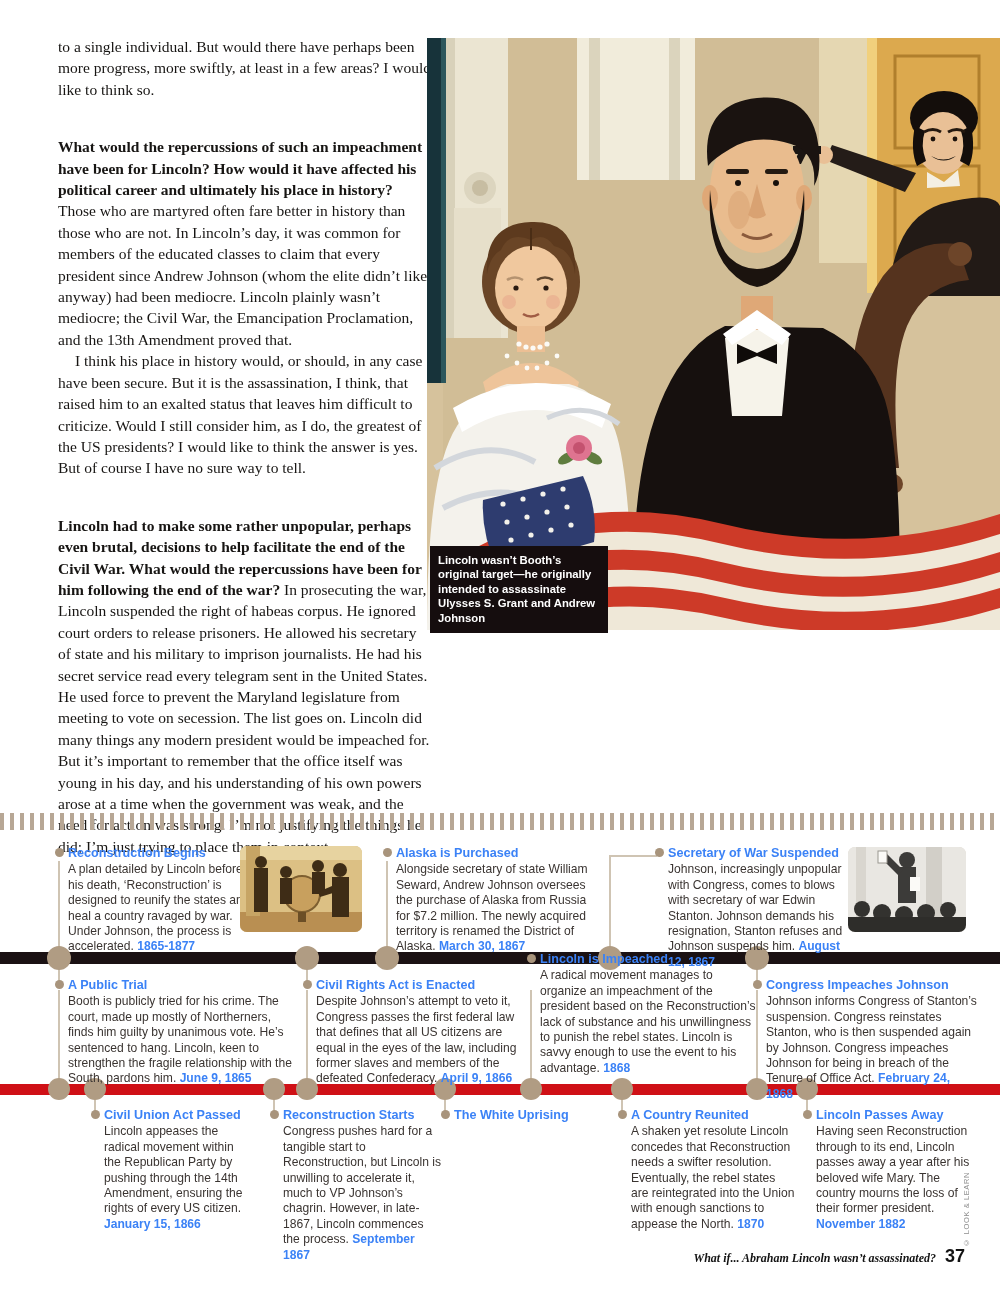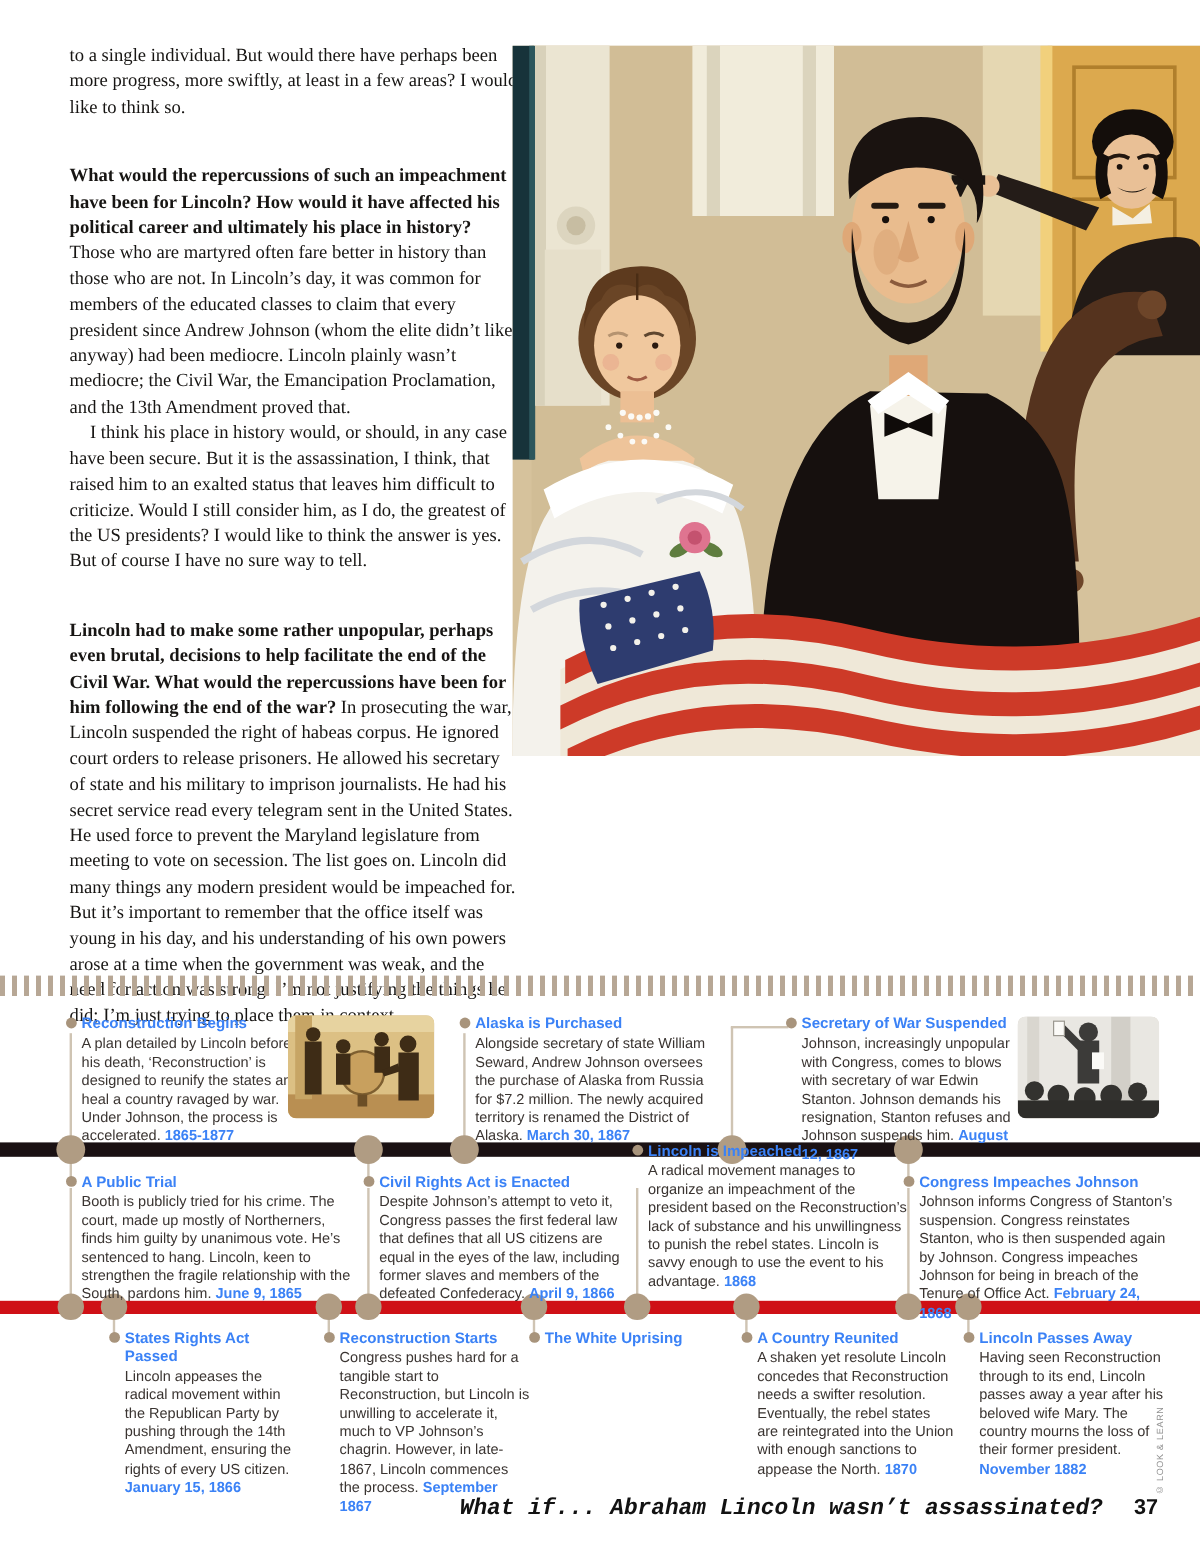--- a/index.html
+++ b/index.html
@@ -32,24 +32,24 @@
   .node.red{width:22px;height:22px;top:1078px;}
   .entry{position:absolute;font-size:12.1px;line-height:15.4px;color:#3a3431;}
   .entry p{margin:0;}
   .entry .t-title{font-weight:bold;color:#3b82f6;font-size:12.6px;margin-bottom:1px;}
   .entry .t-desc b{color:#3b82f6;}
   .entry .bullet{position:absolute;left:-13px;top:2px;width:9px;height:9px;border-radius:50%;background:#a8947c;}
   .photo{position:absolute;border-radius:7px;overflow:hidden;box-shadow:0 0 0 1px rgba(120,90,50,.25) inset;}
 
   
   .footer{position:absolute;right:35px;top:1246px;white-space:nowrap;}
-  .footer .f-title{font-family:Liberation Mono, monospace;font-style:italic;font-weight:bold;
-                   font-size:19px;color:#121212;}
+  .footer .f-title{font-family:Liberation Serif, serif;font-style:italic;font-weight:bold;
+                   font-size:12px;color:#121212;}
   .footer .f-num{font-family:"Liberation Sans",sans-serif;font-weight:bold;font-size:18px;
-                 color:#121212;margin-left:26px;}
+                 color:#121212;margin-left:9px;}
   .credit{position:absolute;left:962px;top:1172px;writing-mode:vertical-rl;transform:rotate(180deg);
           font-size:7.5px;letter-spacing:.6px;color:#8f8f8f;}
 </style>
 </head>
 <body>
 
 <div class="article">
   <p>to a single individual. But would there have perhaps been more progress, more swiftly, at least in a few areas? I would like to think so.</p>
   <p class="gap"><span class="q">What would the repercussions of such an impeachment have been for Lincoln? How would it have affected his political career and ultimately his place in history?</span> <span>Those who are martyred often fare better in history than those who are not. In Lincoln’s day, it was common for members of the educated classes to claim that every president since Andrew Johnson (whom the elite didn’t like anyway) had been mediocre. Lincoln plainly wasn’t mediocre; the Civil War, the Emancipation Proclamation, and the 13th Amendment proved that.</span></p>
   <p class="ind">I think his place in history would, or should, in any case have been secure. But it is the assassination, I think, that raised him to an exalted status that leaves him difficult to criticize. Would I still consider him, as I do, the greatest of the US presidents? I would like to think the answer is yes. But of course I have no sure way to tell.</p>
@@ -176,20 +176,21 @@
           <circle cx="100" cy="479" r="2.6"></circle>
           <circle cx="120" cy="474" r="2.6"></circle>
           <circle cx="140" cy="469" r="2.6"></circle>
         <circle cx="84" cy="502" r="2.6"></circle>
           <circle cx="104" cy="497" r="2.6"></circle>
           <circle cx="124" cy="492" r="2.6"></circle>
           <circle cx="144" cy="487" r="2.6"></circle>
       </g>
     </g>
   </svg>
+  <div class="caption">Lincoln wasn’t Booth’s original target—he originally intended to assassinate Ulysses S. Grant and Andrew Johnson</div>
 </div>
 
 <div class="dash-strip"></div>
 <div class="bar-black"></div>
 <div class="bar-red"></div>
 
 <div class="v-line" style="left:58px;top:861px;height:91px"></div>
 <div class="v-line" style="left:386px;top:861px;height:91px"></div>
 <div class="v-line" style="left:609px;top:856px;height:96px"></div>
 <div class="h-line" style="left:609px;top:855px;width:48px"></div>
@@ -293,21 +294,21 @@
   <p class="t-desc"><span>A radical movement manages to organize an impeachment of the president based on the Reconstruction’s lack of substance and his unwillingness to punish the rebel states. Lincoln is savvy enough to use the event to his advantage.</span> <b>1868</b></p>
 </div>
 <div class="entry" style="left:766px;top:978px;width:212px">
   <span class="bullet"></span>
   <p class="t-title">Congress Impeaches Johnson</p>
   <p class="t-desc"><span>Johnson informs Congress of Stanton’s suspension. Congress reinstates Stanton, who is then suspended again by Johnson. Congress impeaches Johnson for being in breach of the Tenure of Office Act.</span> <b>February 24, 1868</b></p>
 </div>
 
 <div class="entry" style="left:104px;top:1108px;width:146px">
   <span class="bullet"></span>
-  <p class="t-title">States Rights Act Passed</p>
+  <p class="t-title">Civil Union Act Passed</p>
   <p class="t-desc"><span>Lincoln appeases the radical movement within the Republican Party by pushing through the 14th Amendment, ensuring the rights of every US citizen.</span> <b>January 15, 1866</b></p>
 </div>
 <div class="entry" style="left:283px;top:1108px;width:158px">
   <span class="bullet"></span>
   <p class="t-title">Reconstruction Starts</p>
   <p class="t-desc"><span>Congress pushes hard for a tangible start to Reconstruction, but Lincoln is unwilling to accelerate it, much to VP Johnson’s chagrin. However, in late-1867, Lincoln commences the process.</span> <b>September 1867</b></p>
 </div>
 <div class="entry" style="left:454px;top:1108px;width:162px">
   <span class="bullet"></span>
   <p class="t-title">The White Uprising</p>

